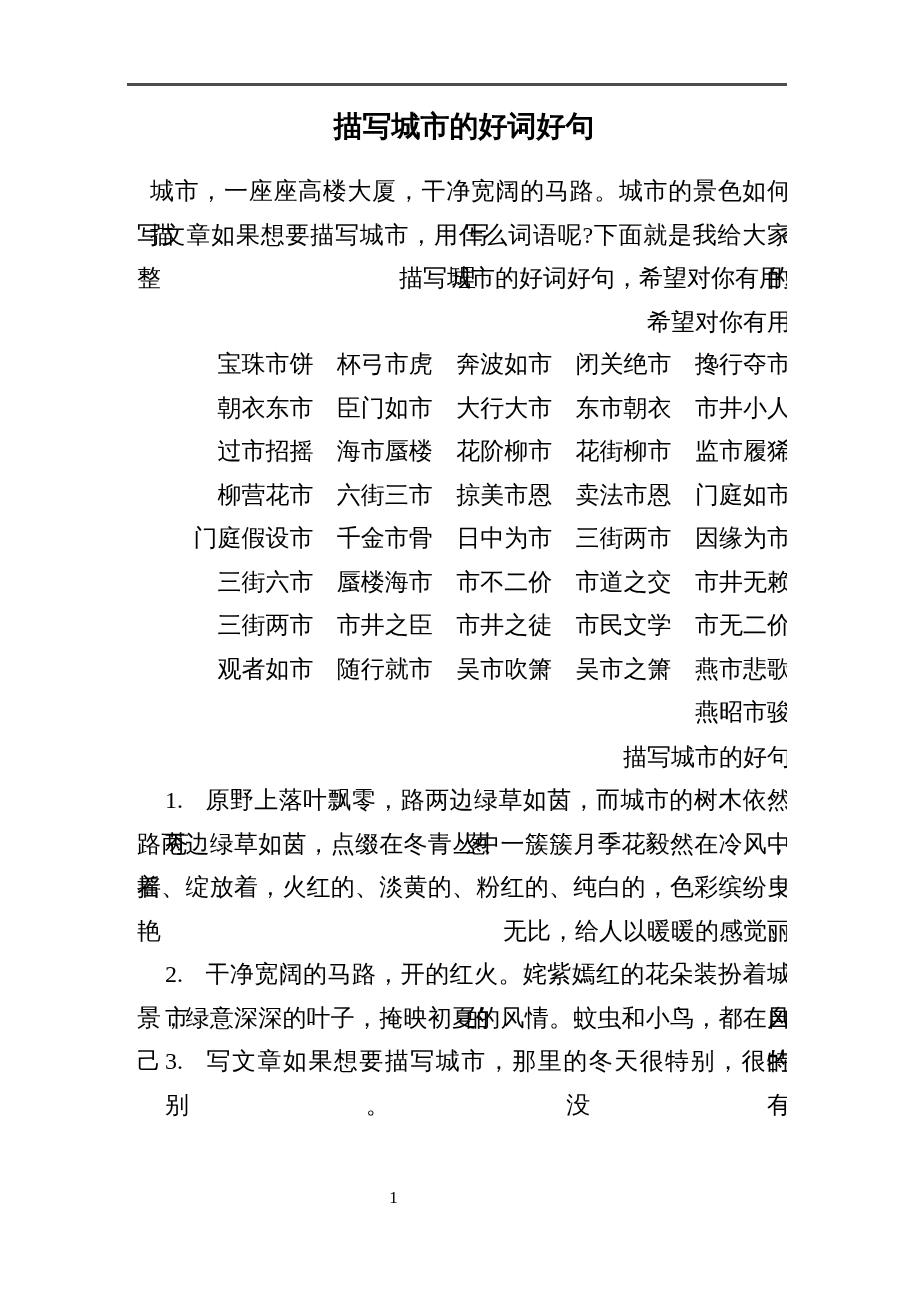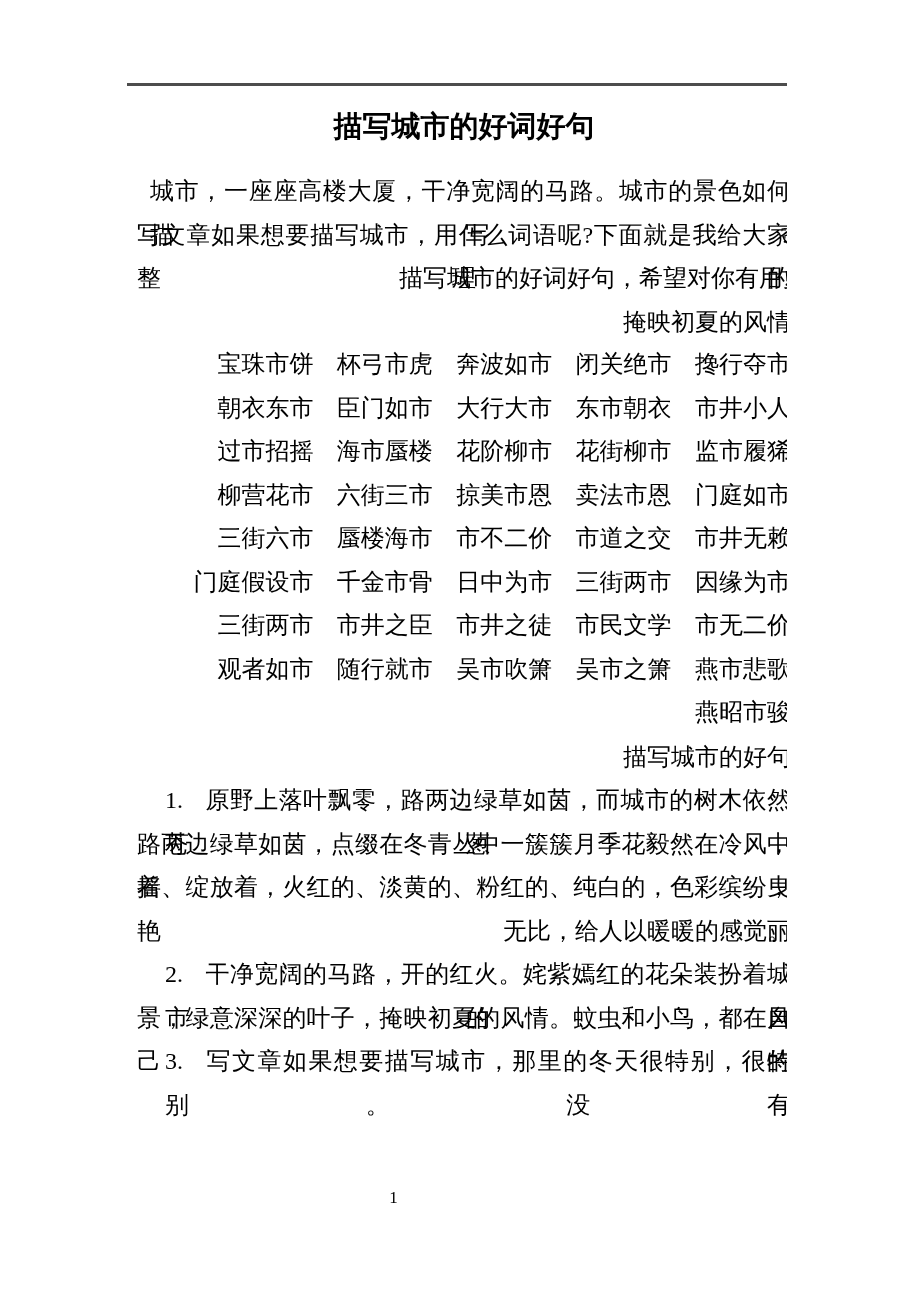--- a/index.html
+++ b/index.html
@@ -78,27 +78,27 @@
 
     <div class="body-block">
 
       <div>
         <div class="line just indent">城市，一座座高楼大厦，干净宽阔的马路。城市的景色如何描写?</div>
         <div class="line just">写文章如果想要描写城市，用什么词语呢?下面就是我给大家整理的</div>
         <div class="line">描写城市的好词好句，希望对你有用!</div>
       </div>
 
       <div>
-        <div class="line">掩映初夏的风情</div>
+        <div class="line">希望对你有用</div>
         <div class="line word-row">宝珠市饼 杯弓市虎 奔波如市 闭关绝市 搀行夺市</div>
         <div class="line word-row">朝衣东市 臣门如市 大行大市 东市朝衣 市井小人</div>
         <div class="line word-row">过市招摇 海市蜃楼 花阶柳市 花街柳市 监市履狶</div>
         <div class="line word-row">柳营花市 六街三市 掠美市恩 卖法市恩 门庭如市</div>
+        <div class="line word-row">门庭假设市 千金市骨 日中为市 三街两市 因缘为市</div>
         <div class="line word-row">三街六市 蜃楼海市 市不二价 市道之交 市井无赖</div>
-        <div class="line word-row">门庭假设市 千金市骨 日中为市 三街两市 因缘为市</div>
         <div class="line word-row">三街两市 市井之臣 市井之徒 市民文学 市无二价</div>
         <div class="line word-row">观者如市 随行就市 吴市吹箫 吴市之箫 燕市悲歌</div>
         <div class="line word-row">燕昭市骏</div>
       </div>
 
       <div>
         <div class="line">描写城市的好句</div>
 
         <div>
           <div class="line just item-first"><span class="item-num">1.</span><span>原野上落叶飘零，路两边绿草如茵，而城市的树木依然苍葱，</span></div>

